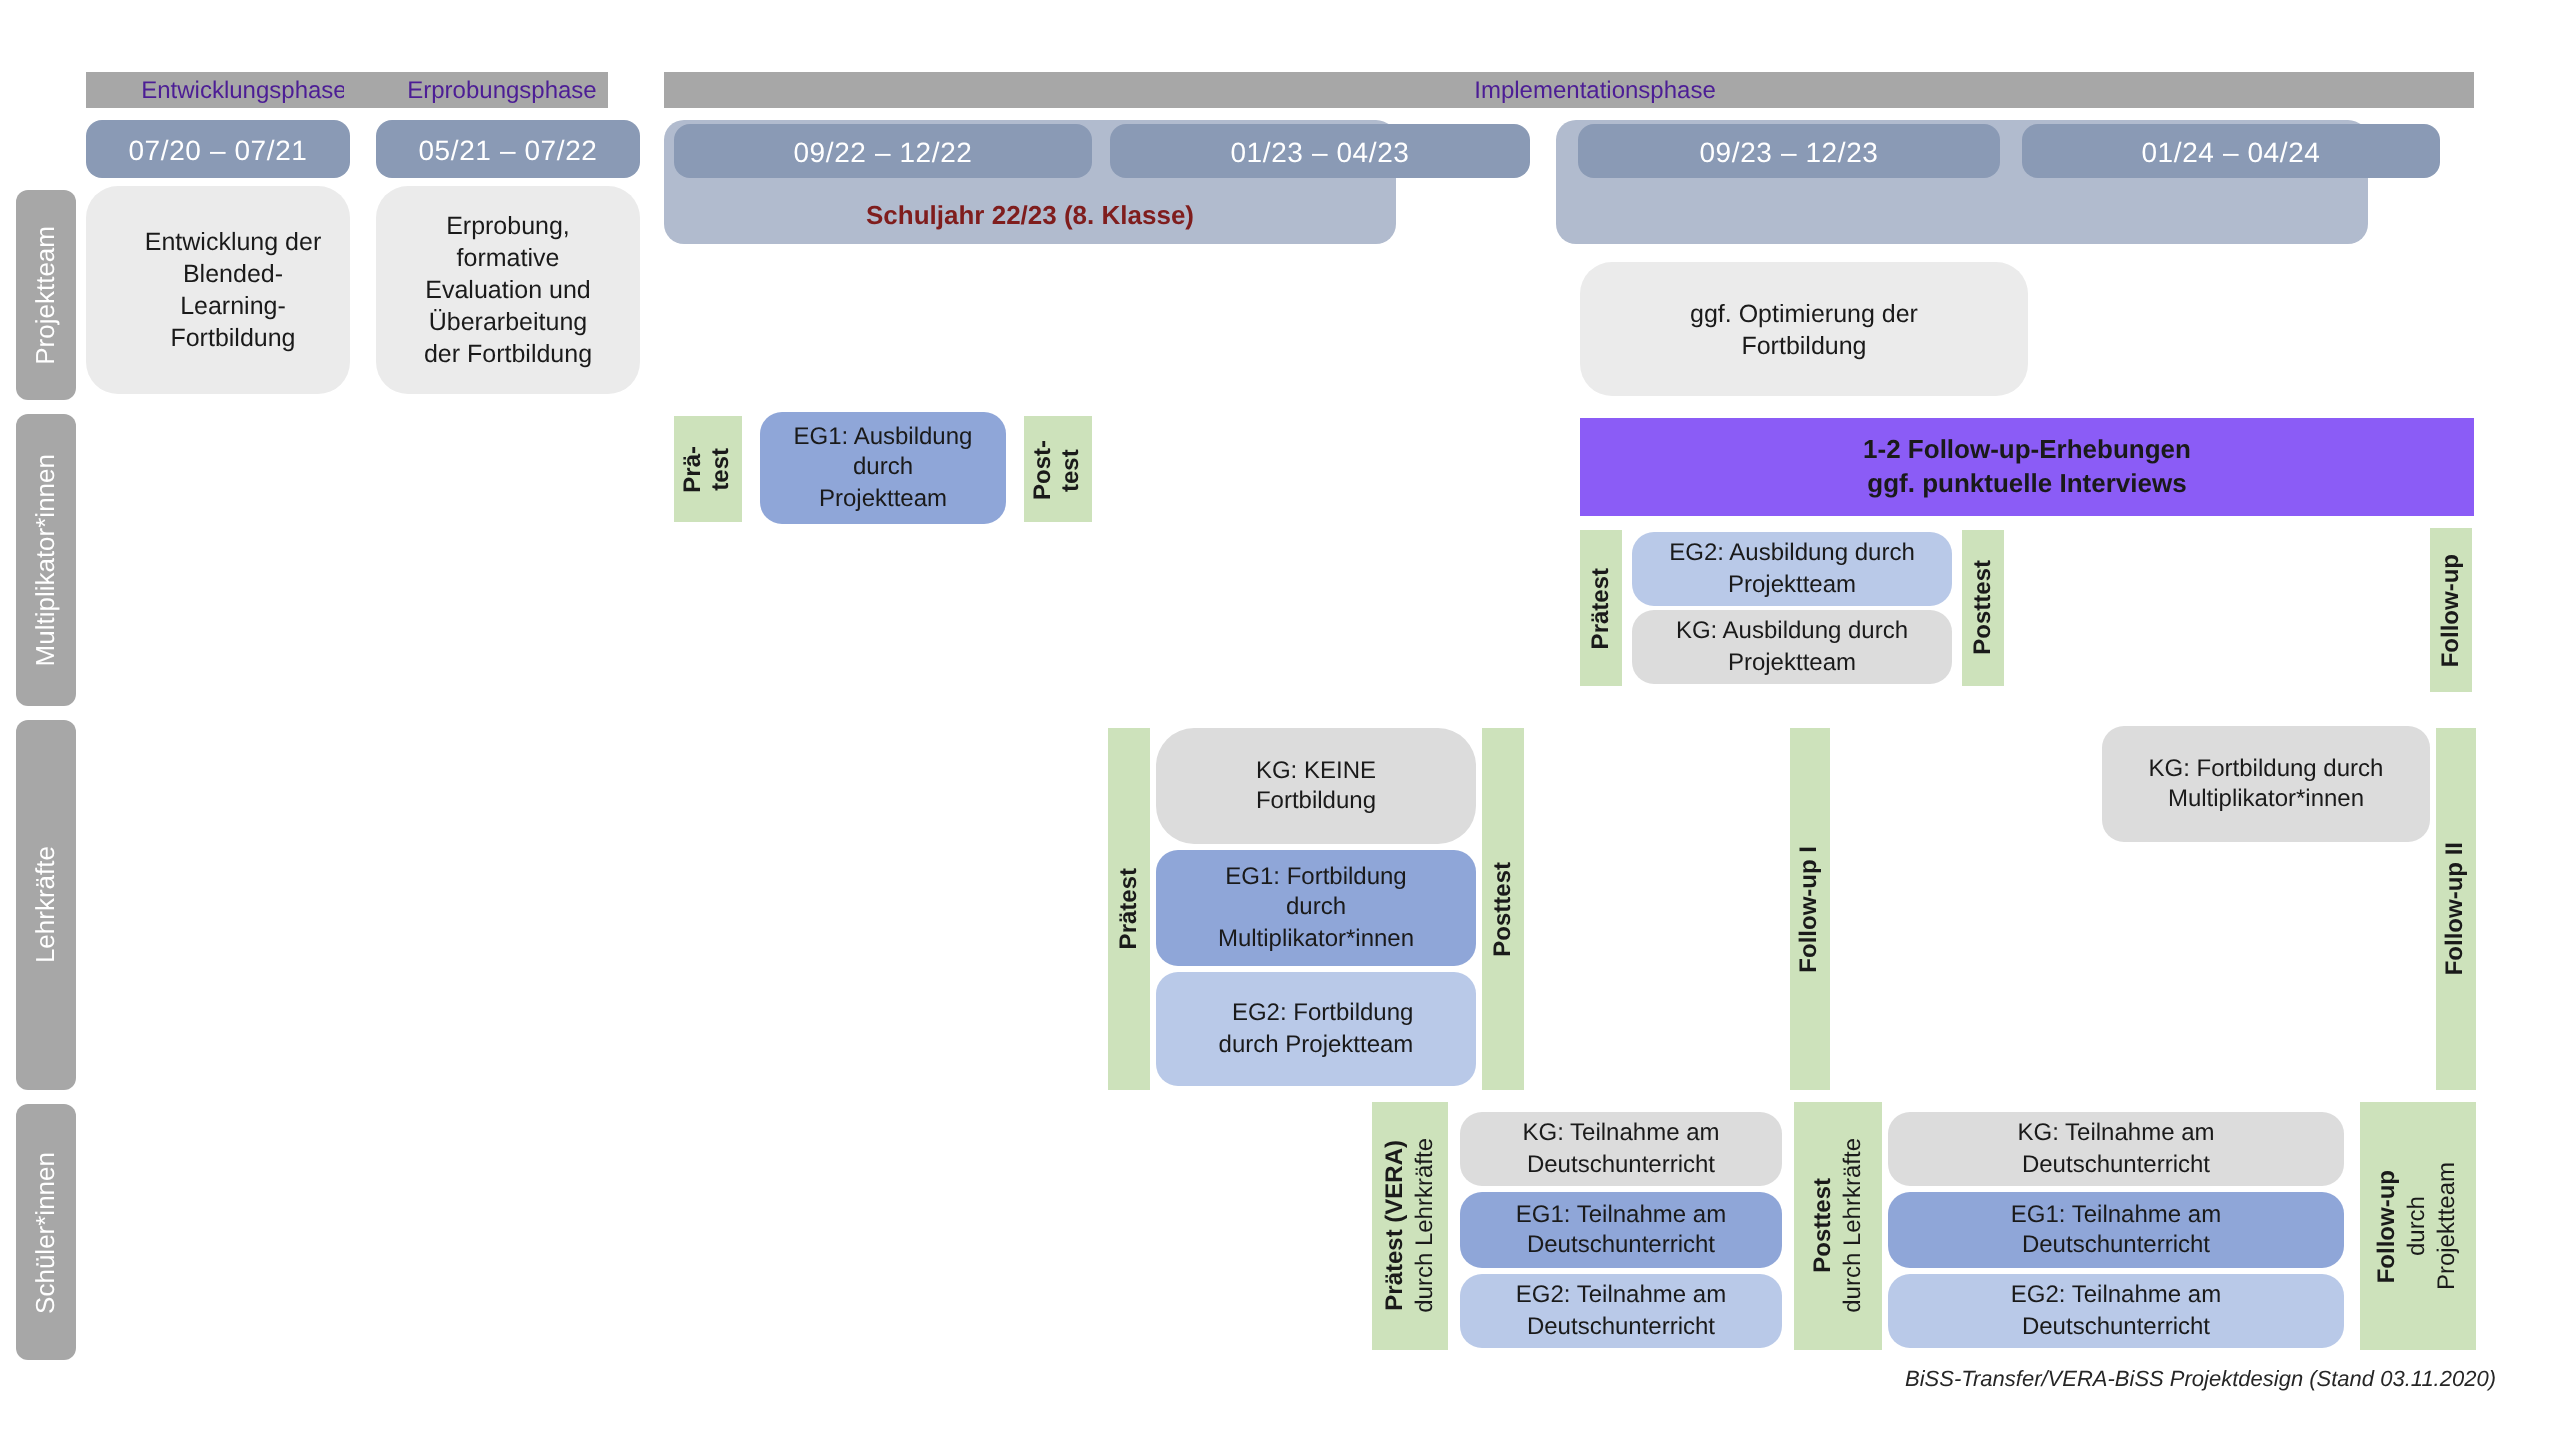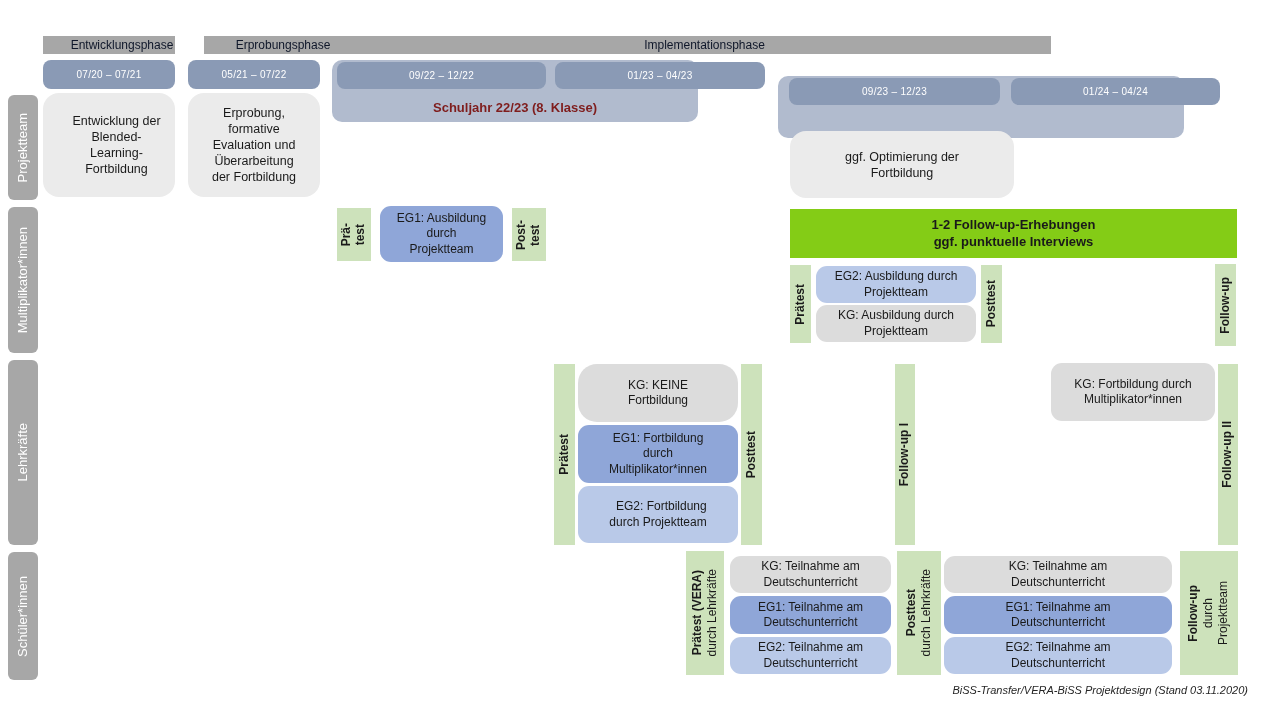--- a/index.html
+++ b/index.html
@@ -1,66 +1,66 @@
 <!DOCTYPE html>
 <html><head>
 <meta charset="utf-8">
 <style>
   html,body{margin:0;padding:0;background:#fff;}
   #stage{position:relative;width:1280px;height:720px;background:#ffffff;overflow:hidden;
          font-family:"Liberation Sans",sans-serif;color:#1a1a1a;}
   .abs{position:absolute;box-sizing:border-box;}
   
-  .phase{background:#a7a7a7;color:#0f172a;font-size:12px;display:flex;align-items:center;justify-content:center;padding-left:26px;}
+  .phase{background:#a7a7a7;color:#4c1d95;font-size:12px;display:flex;align-items:center;justify-content:center;padding-left:26px;}
   
-  .datebar{background:#8a9ab5;color:#fff;font-size:10px;border-radius:8px;
+  .datebar{background:#8a9ab5;color:#fff;font-size:14px;border-radius:8px;
            display:flex;align-items:center;justify-content:center;letter-spacing:.3px;}
   
   .band{background:#b1bbce;border-radius:10px;}
   .band-label{position:absolute;left:0;right:0;bottom:7px;text-align:center;
               color:#7f1d1d;font-weight:bold;font-size:13px;}
   
   .sidebar{background:#a7a7a7;border-radius:6px;color:#fff;
            display:flex;align-items:center;justify-content:center;font-size:13px;}
   
   .box{display:flex;align-items:center;justify-content:center;text-align:center;
        white-space:pre-line;font-size:12px;line-height:1.28;border-radius:11px;}
   .box-lg{border-radius:16px;font-size:12.5px;}
   .graybox{background:#ebebeb;}
   .kg{background:#dcdcdc;}
   .eg1{background:#8fa6d8;}
   .eg2{background:#b9c9e8;}
-  .greenbox{background:#84cc16;border-radius:0;font-weight:bold;font-size:13px;}
+  .greenbox{background:#8b5cf6;border-radius:0;font-weight:bold;font-size:13px;}
   
   .gbar{background:#cde2bb;display:flex;align-items:center;justify-content:center;gap:1px;}
   .vtext{writing-mode:vertical-rl;transform:rotate(180deg);white-space:pre-line;
          text-align:center;line-height:1.15;}
   .gbar .vtext{font-size:12px;font-weight:bold;}
   .gbar .vsub{font-weight:normal;}
   .caption{font-style:italic;font-size:11px;color:#262626;}
 </style>
 </head>
 <body>
 
 <div id="stage">
 
   <div class="abs phase" style="left:43px;top:36px;width:132px;height:18px;">Entwicklungsphase</div>
-  <div class="abs phase" style="left:204px;top:36px;width:132px;height:18px;">Erprobungsphase</div>
-  <div class="abs phase" style="left:332px;top:36px;width:719px;height:18px;">Implementationsphase</div>
+  <div class="abs phase" style="left:172px;top:36px;width:132px;height:18px;">Erprobungsphase</div>
+  <div class="abs phase" style="left:332px;top:36px;width:905px;height:18px;">Implementationsphase</div>
 
   <div class="abs datebar" style="left:43px;top:60px;width:132px;height:29px;">07/20 – 07/21</div>
   <div class="abs datebar" style="left:188px;top:60px;width:132px;height:29px;">05/21 – 07/22</div>
 
   <div class="abs band" style="left:332px;top:60px;width:366px;height:62px;">
     <div class="abs datebar" style="left:5px;top:2px;width:209px;height:27px;">09/22 – 12/22</div>
     <div class="abs datebar" style="left:223px;top:2px;width:210px;height:27px;">01/23 – 04/23</div>
     <div class="band-label">Schuljahr 22/23 (8. Klasse)</div>
   </div>
 
-  <div class="abs band" style="left:778px;top:76px;width:406px;height:62px;">
+  <div class="abs band" style="left:778px;top:60px;width:406px;height:62px;">
     <div class="abs datebar" style="left:11px;top:2px;width:211px;height:27px;">09/23 – 12/23</div>
     <div class="abs datebar" style="left:233px;top:2px;width:209px;height:27px;">01/24 – 04/24</div>
   </div>
 
   <div class="abs sidebar" style="left:8px;top:95px;width:30px;height:105px;">
     <span class="vtext">Projektteam</span>
   </div>
   <div class="abs sidebar" style="left:8px;top:207px;width:30px;height:146px;">
     <span class="vtext">Multiplikator*innen</span>
   </div>

